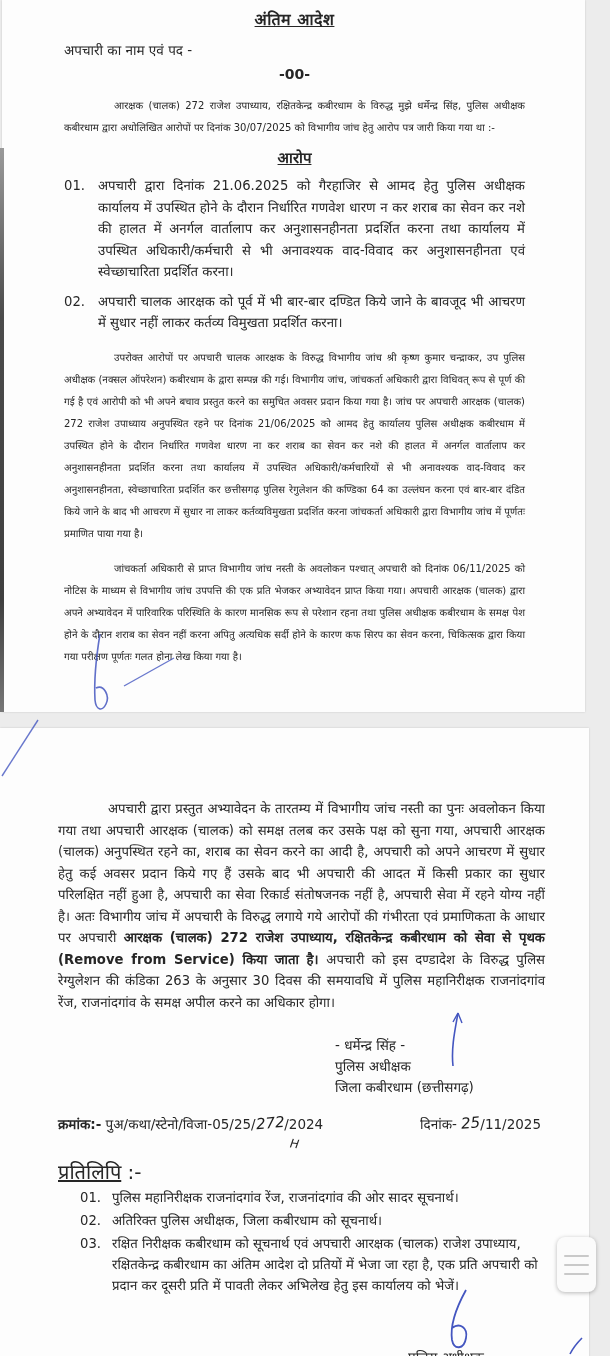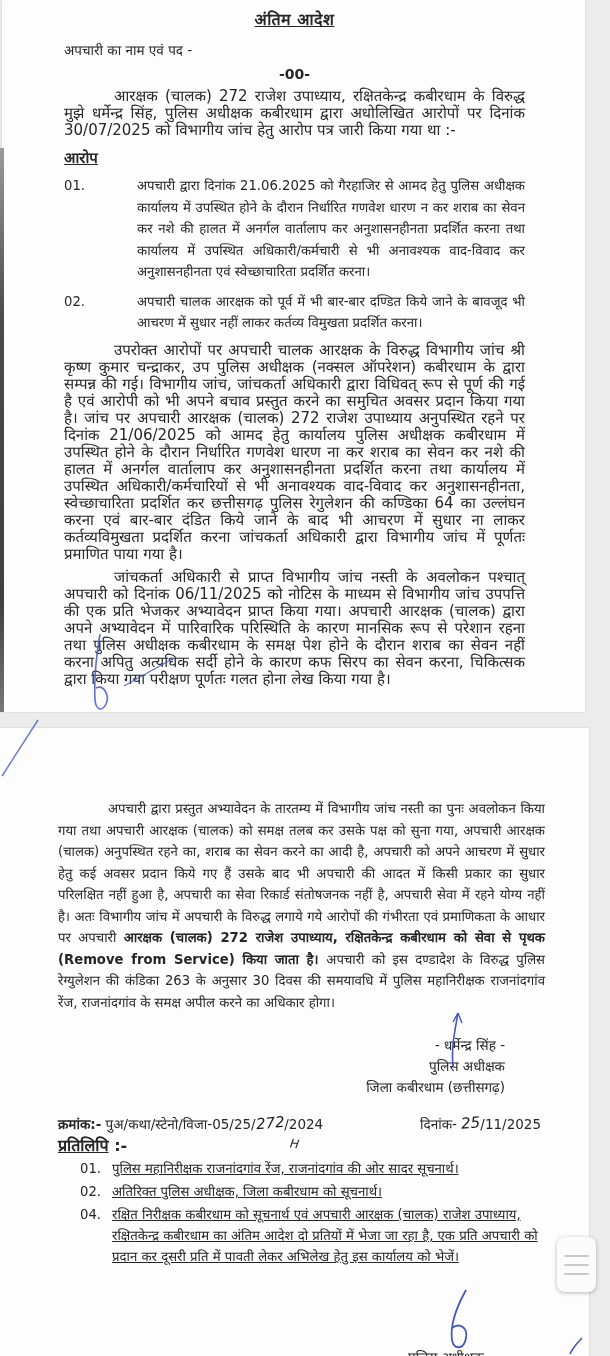--- a/index.html
+++ b/index.html
@@ -32,58 +32,58 @@
   }
   .doc-title{
     text-align:center;font-size:16px;font-weight:bold;
     text-decoration:underline;margin:2px 0 10px 0;letter-spacing:.5px;
   }
   .name-row{display:flex;font-size:13.5px;line-height:21px;margin-bottom:2px;}
   .name-label{white-space:nowrap;margin-right:13px;}
   .name-value{flex:1;}
   .separator{text-align:center;font-size:14px;font-weight:bold;margin:5px 0 4px 0;}
   p.para{
-    font-size:15px;line-height:17px;text-align:justify;
-    text-indent:50px;margin:6px 0 6px 0;
+    font-size:10px;line-height:22px;text-align:justify;
+    text-indent:50px;margin:13px 0 6px 0;
   }
   .charges-heading{
-    text-align:left;font-size:15px;font-weight:bold;
+    text-align:center;font-size:15px;font-weight:bold;
     text-decoration:underline;margin:8px 0 8px 0;
   }
   .charge{display:flex;font-size:13.2px;line-height:21.5px;margin:0 0 8px 0;}
   .charge-num{width:34px;flex-shrink:0;}
-  .charge-text{flex:1;text-align:justify;margin-left:39px;}
+  .charge-text{flex:1;text-align:justify;}
   .order-para{
     font-size:13.2px;line-height:21.5px;text-align:justify;
     text-indent:50px;margin:0;
   }
   .bold-seg{font-weight:bold;}
   .sig-block{
-    width:170px;margin:22px 40px 0 auto;text-align:right;
+    width:170px;margin:22px 40px 0 auto;text-align:left;
     font-size:13.5px;line-height:21px;position:relative;
   }
   .ref-line{
     display:flex;justify-content:space-between;
     font-size:13.5px;line-height:20px;margin-top:16px;position:relative;
   }
   .handwritten{
     font-style:italic;display:inline-block;transform:rotate(-5deg);
     font-size:15px;position:relative;top:-1px;color:#1d1d1d;
   }
   .ins-mark{
     position:absolute;left:232px;top:20px;font-style:italic;
     font-size:12px;color:#2a2a2a;transform:rotate(8deg);
   }
   .copies-heading{
-    display:inline-block;font-size:16px;font-weight:bold;margin-top:0;
+    display:inline-block;font-size:20px;font-weight:normal;margin-top:24px;
   }
   .copies-heading .u{text-decoration:underline;}
   .copy-item{display:flex;font-size:13.2px;line-height:21px;margin:2px 0 2px 22px;}
   .copy-num{width:32px;flex-shrink:0;}
-  .copy-text{flex:1;text-decoration:underline;}
+  .copy-text{flex:1;}
   .footer-sign{
     position:absolute;left:408px;top:620px;font-size:13.5px;white-space:nowrap;
   }
   .ink{position:absolute;pointer-events:none;}
   .scroll-handle{
     position:absolute;left:557px;top:1237px;width:39px;height:55px;
     background:#fbfbfb;border-radius:8px;
     box-shadow:0 1px 4px rgba(0,0,0,.28);
     display:flex;flex-direction:column;justify-content:center;
     align-items:center;gap:7px;cursor:pointer;
@@ -161,21 +161,21 @@
 
     <div class="copy-item">
       <span class="copy-num">01.</span>
       <span class="copy-text">पुलिस महानिरीक्षक राजनांदगांव रेंज, राजनांदगांव की ओर सादर सूचनार्थ।</span>
     </div>
     <div class="copy-item">
       <span class="copy-num">02.</span>
       <span class="copy-text">अतिरिक्त पुलिस अधीक्षक, जिला कबीरधाम को सूचनार्थ।</span>
     </div>
     <div class="copy-item">
-      <span class="copy-num">04.</span>
+      <span class="copy-num">03.</span>
       <span class="copy-text">रक्षित निरीक्षक कबीरधाम को सूचनार्थ एवं अपचारी आरक्षक (चालक) राजेश उपाध्याय, रक्षितकेन्द्र कबीरधाम का अंतिम आदेश दो प्रतियों में भेजा जा रहा है, एक प्रति अपचारी को प्रदान कर दूसरी प्रति में पावती लेकर अभिलेख हेतु इस कार्यालय को भेजें।</span>
     </div>
 
     <div class="footer-sign">पुलिस अधीक्षक</div>
   </div>
 
   <svg class="ink" style="left:0;top:718px;" width="45" height="62" viewBox="0 0 45 62">
     <path d="M38,2 L2,58" stroke="#4456c0" stroke-width="1.4" fill="none" opacity="0.8"></path>
   </svg>
 

